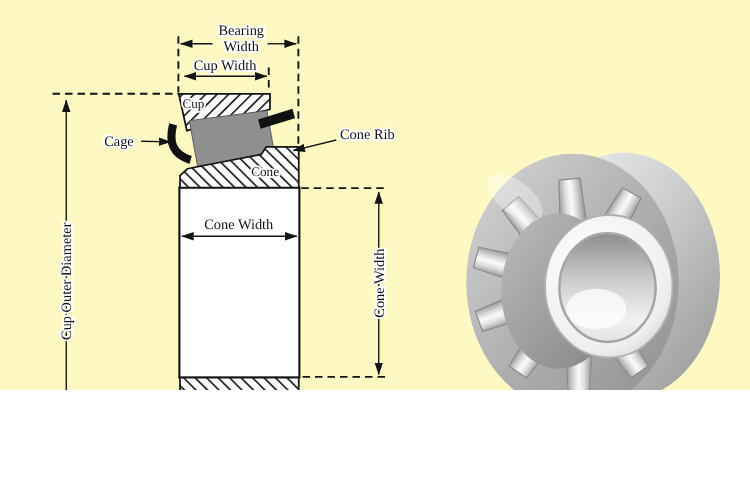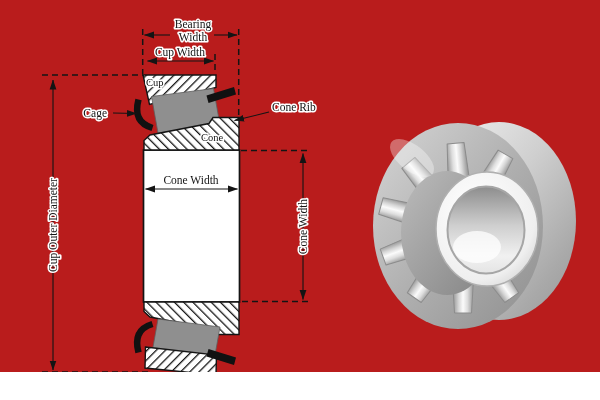--- a/index.html
+++ b/index.html
@@ -1,16 +1,16 @@
 <!DOCTYPE html>
 <html><head>
 <meta charset="utf-8">
 <style>
   html,body{margin:0;padding:0;background:#fff;}
-  .canvas{position:relative;width:600px;height:372px;background:#b91c1c;overflow:hidden;}
+  .canvas{position:relative;width:600px;height:312px;background:#fef9c3;overflow:hidden;}
   svg{display:block;}
   .lbl{font-family:"Liberation Serif","DejaVu Serif",serif;font-size:11.5px;fill:#141414;
        paint-order:stroke;stroke:#ffffff;stroke-width:3px;stroke-linejoin:round;}
   .lbl2{font-size:10.5px;}
   .dim{stroke:#141414;stroke-width:1.1;fill:none;}
   .lead{stroke:#141414;stroke-width:1.1;fill:none;}
   .dash{stroke:#141414;stroke-width:1.5;stroke-dasharray:6 4;fill:none;}
   .struct{stroke:#141414;stroke-width:1.7;fill:#ffffff;}
   .hatchedA{fill:url(#hatchA);stroke:#141414;stroke-width:1.4;}
   .hatchedB{fill:url(#hatchB);stroke:#141414;stroke-width:1.4;}

